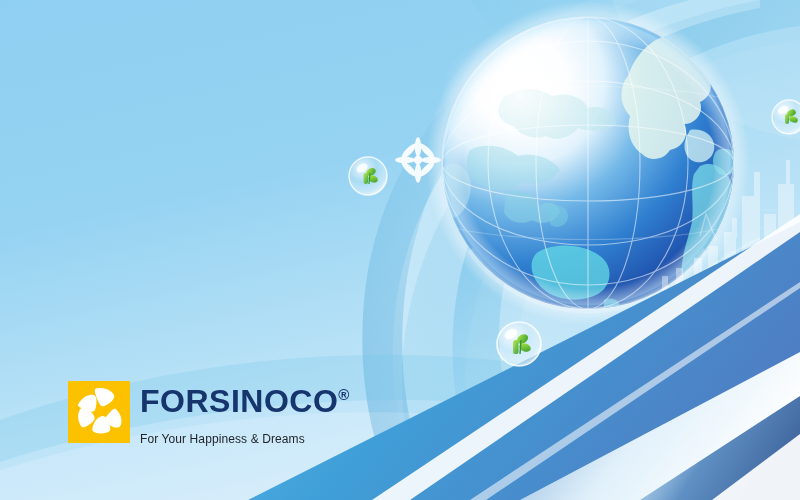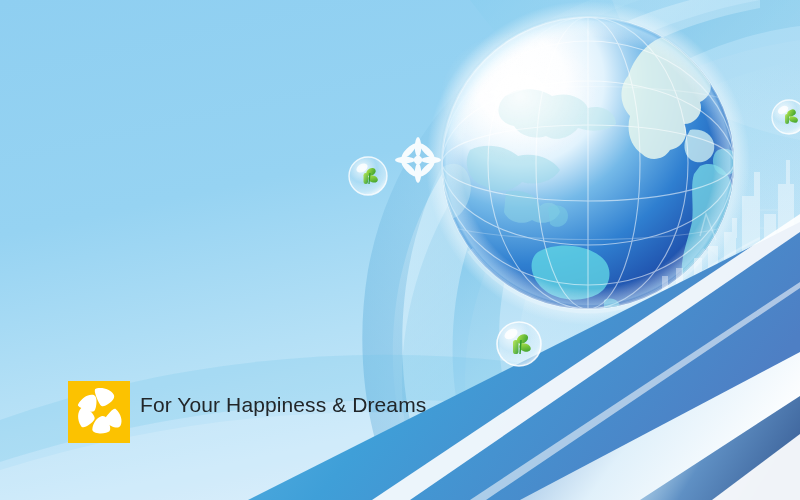--- a/index.html
+++ b/index.html
@@ -86,22 +86,22 @@
     position: relative;
     display: inline-block;
   }
   .logo-reg {
     font-size: 15px;
     vertical-align: super;
     font-weight: bold;
     line-height: 1;
   }
   .logo-tagline {
-    margin-top: 9px;
-    font-size: 21px;
+    margin-top: 16px;
+    font-size: 12px;
     color: #222629;
     letter-spacing: 0.1px;
     white-space: nowrap;
     line-height: 1;
   }
 </style>
 </head>
 <body>
 
 <div id="stage">
@@ -363,17 +363,20 @@
           <path d="M47,28 C52.4,31.8 55,38.6 53.4,43.4 C52.4,46.6 48.6,46.8 44,45.2
                    C39.8,43.8 37.2,42.2 37,40.2 C36.8,38.2 38.6,35.2 41.2,31.8
                    C43.8,28.4 45.6,27 47,28 Z" transform="rotate(6 45 37)"></path>
           <path d="M24,48 C25,41.6 29.6,36 34.6,35.2 C37.8,34.6 39.8,37.8 41,42.4
                    C42.2,46.6 42.4,49.6 41,50.8 C39.6,52 36.2,52.4 32,52.4
                    C27.8,52.4 23.8,50.4 24,48 Z" transform="rotate(-4 33 44)"></path>
         </g>
       </svg>
     </div>
     <div class="logo-text">
+      <div class="logo-word">
+        <span>FORSINOCO</span><span class="logo-reg">®</span>
+      </div>
       <div class="logo-tagline">For Your Happiness &amp; Dreams</div>
     </div>
   </div>
 
 </div>
 
 </body></html>

